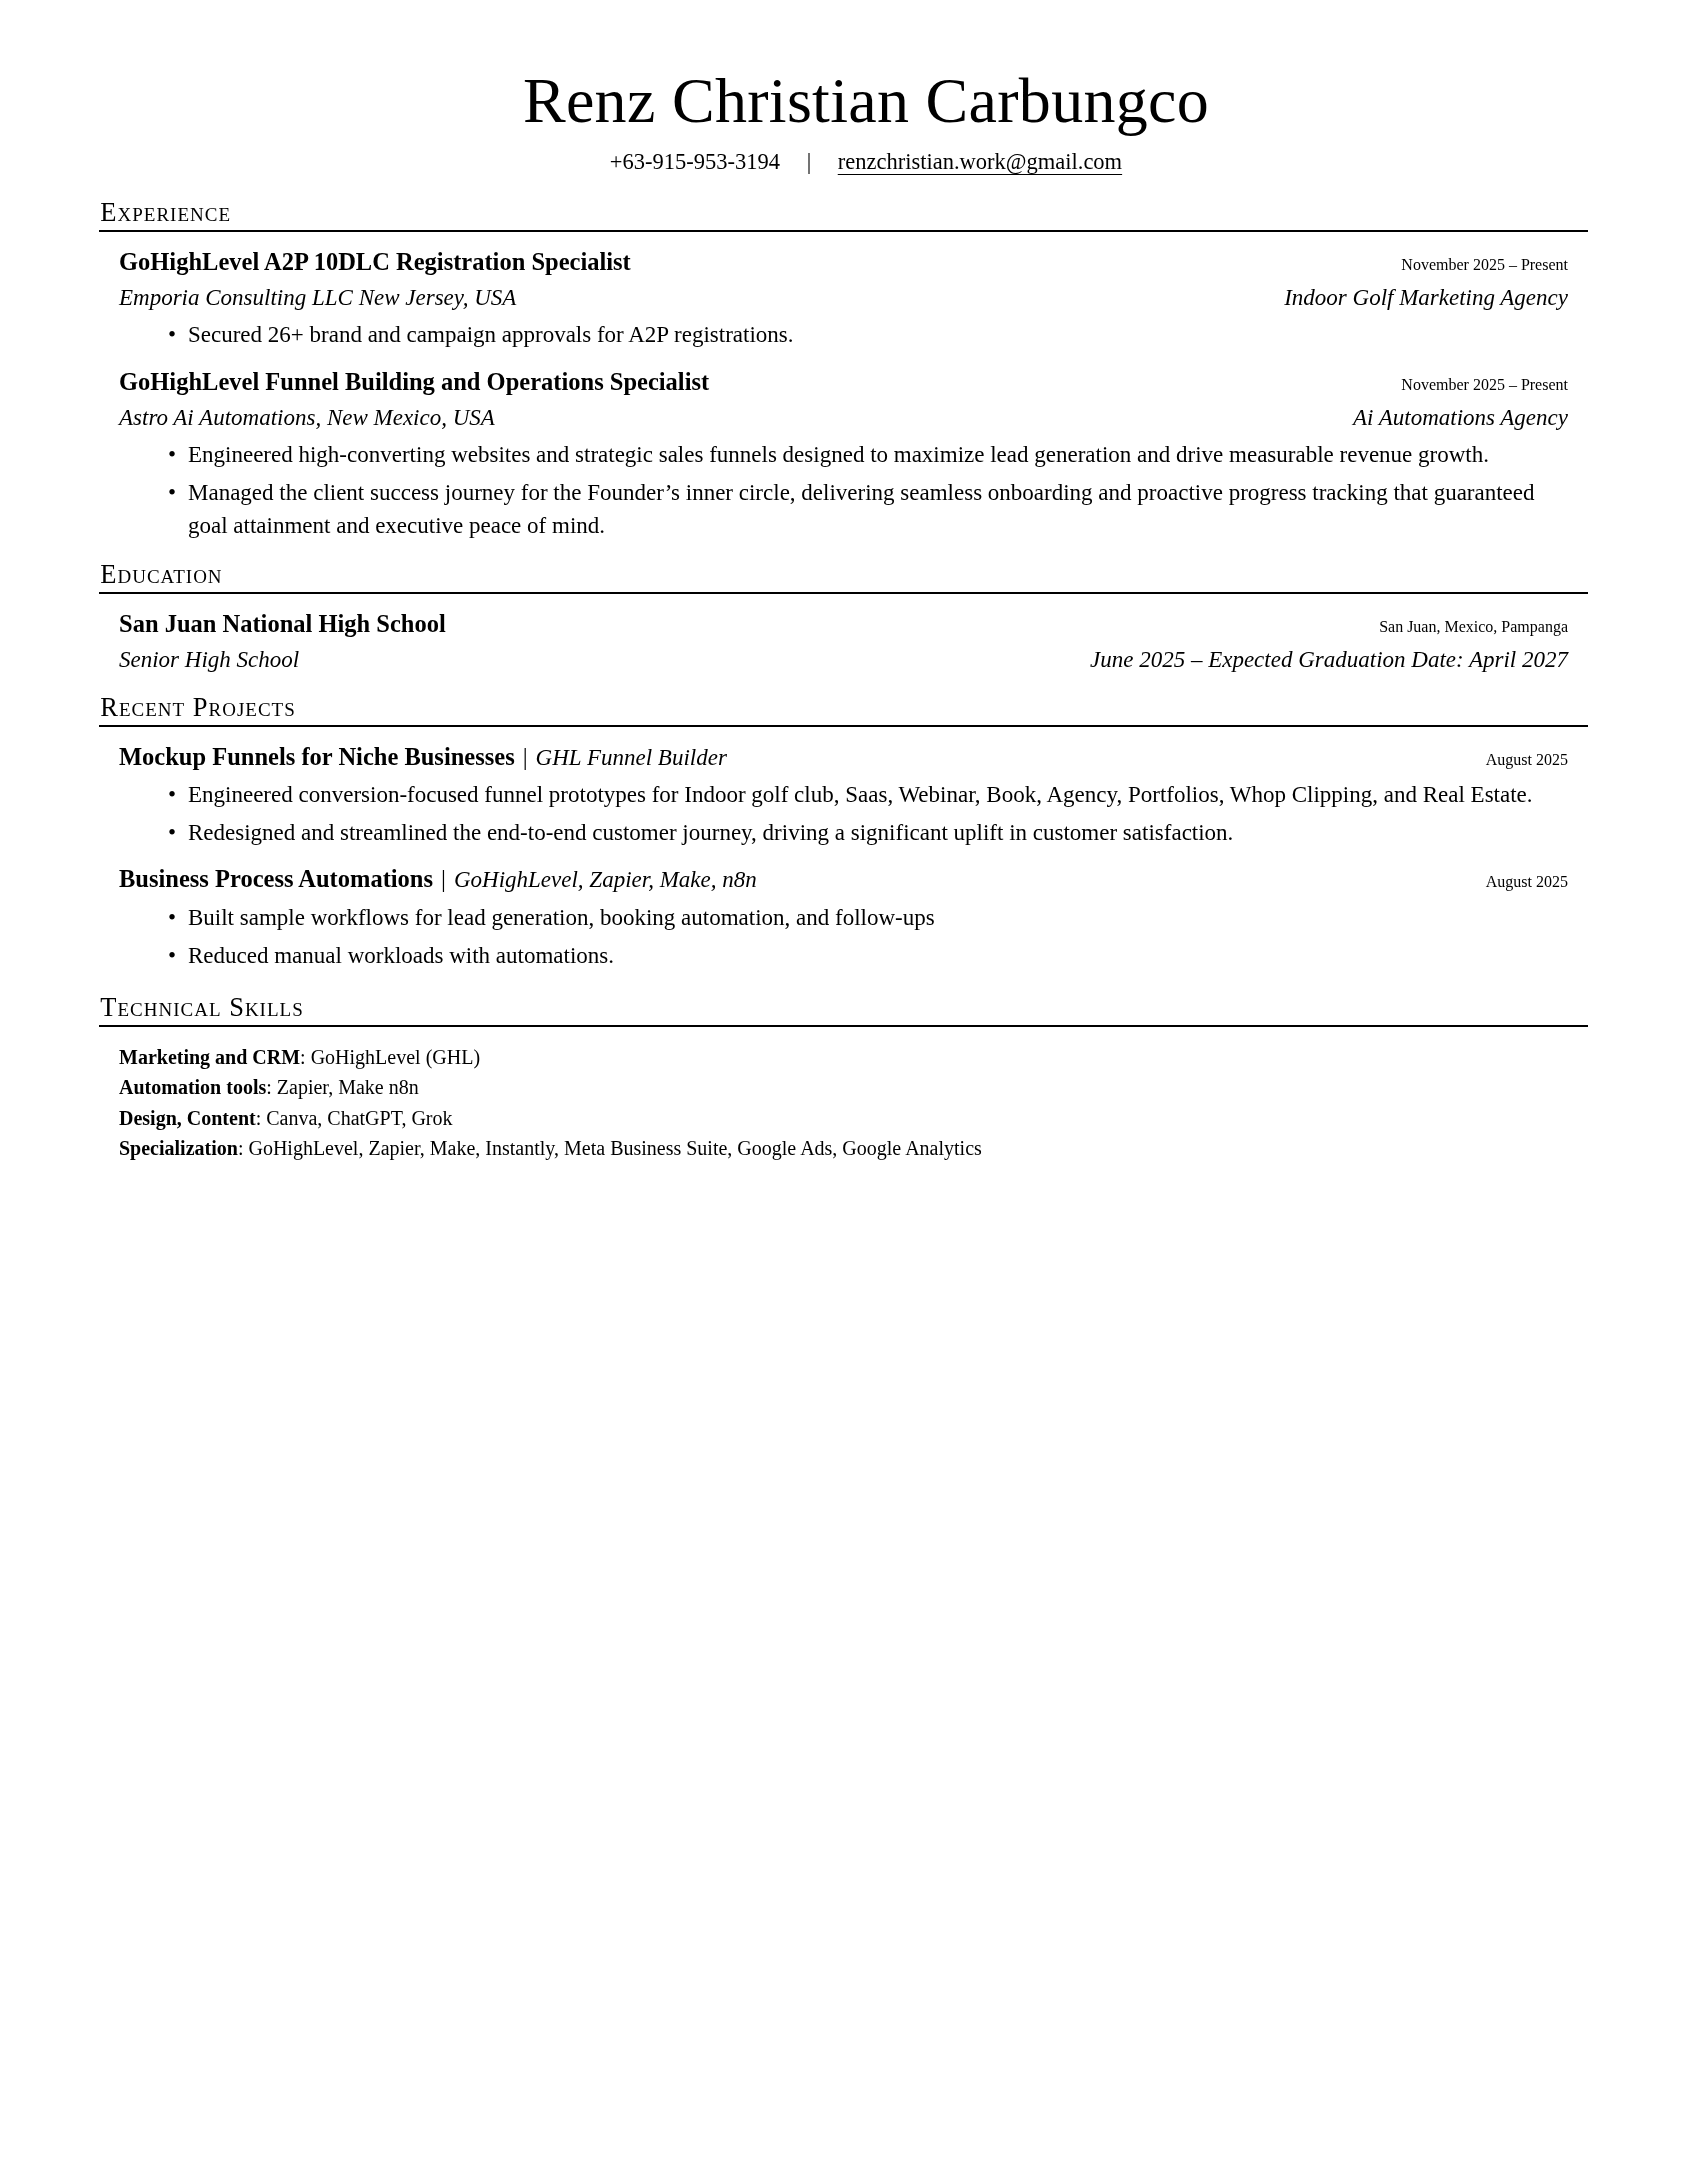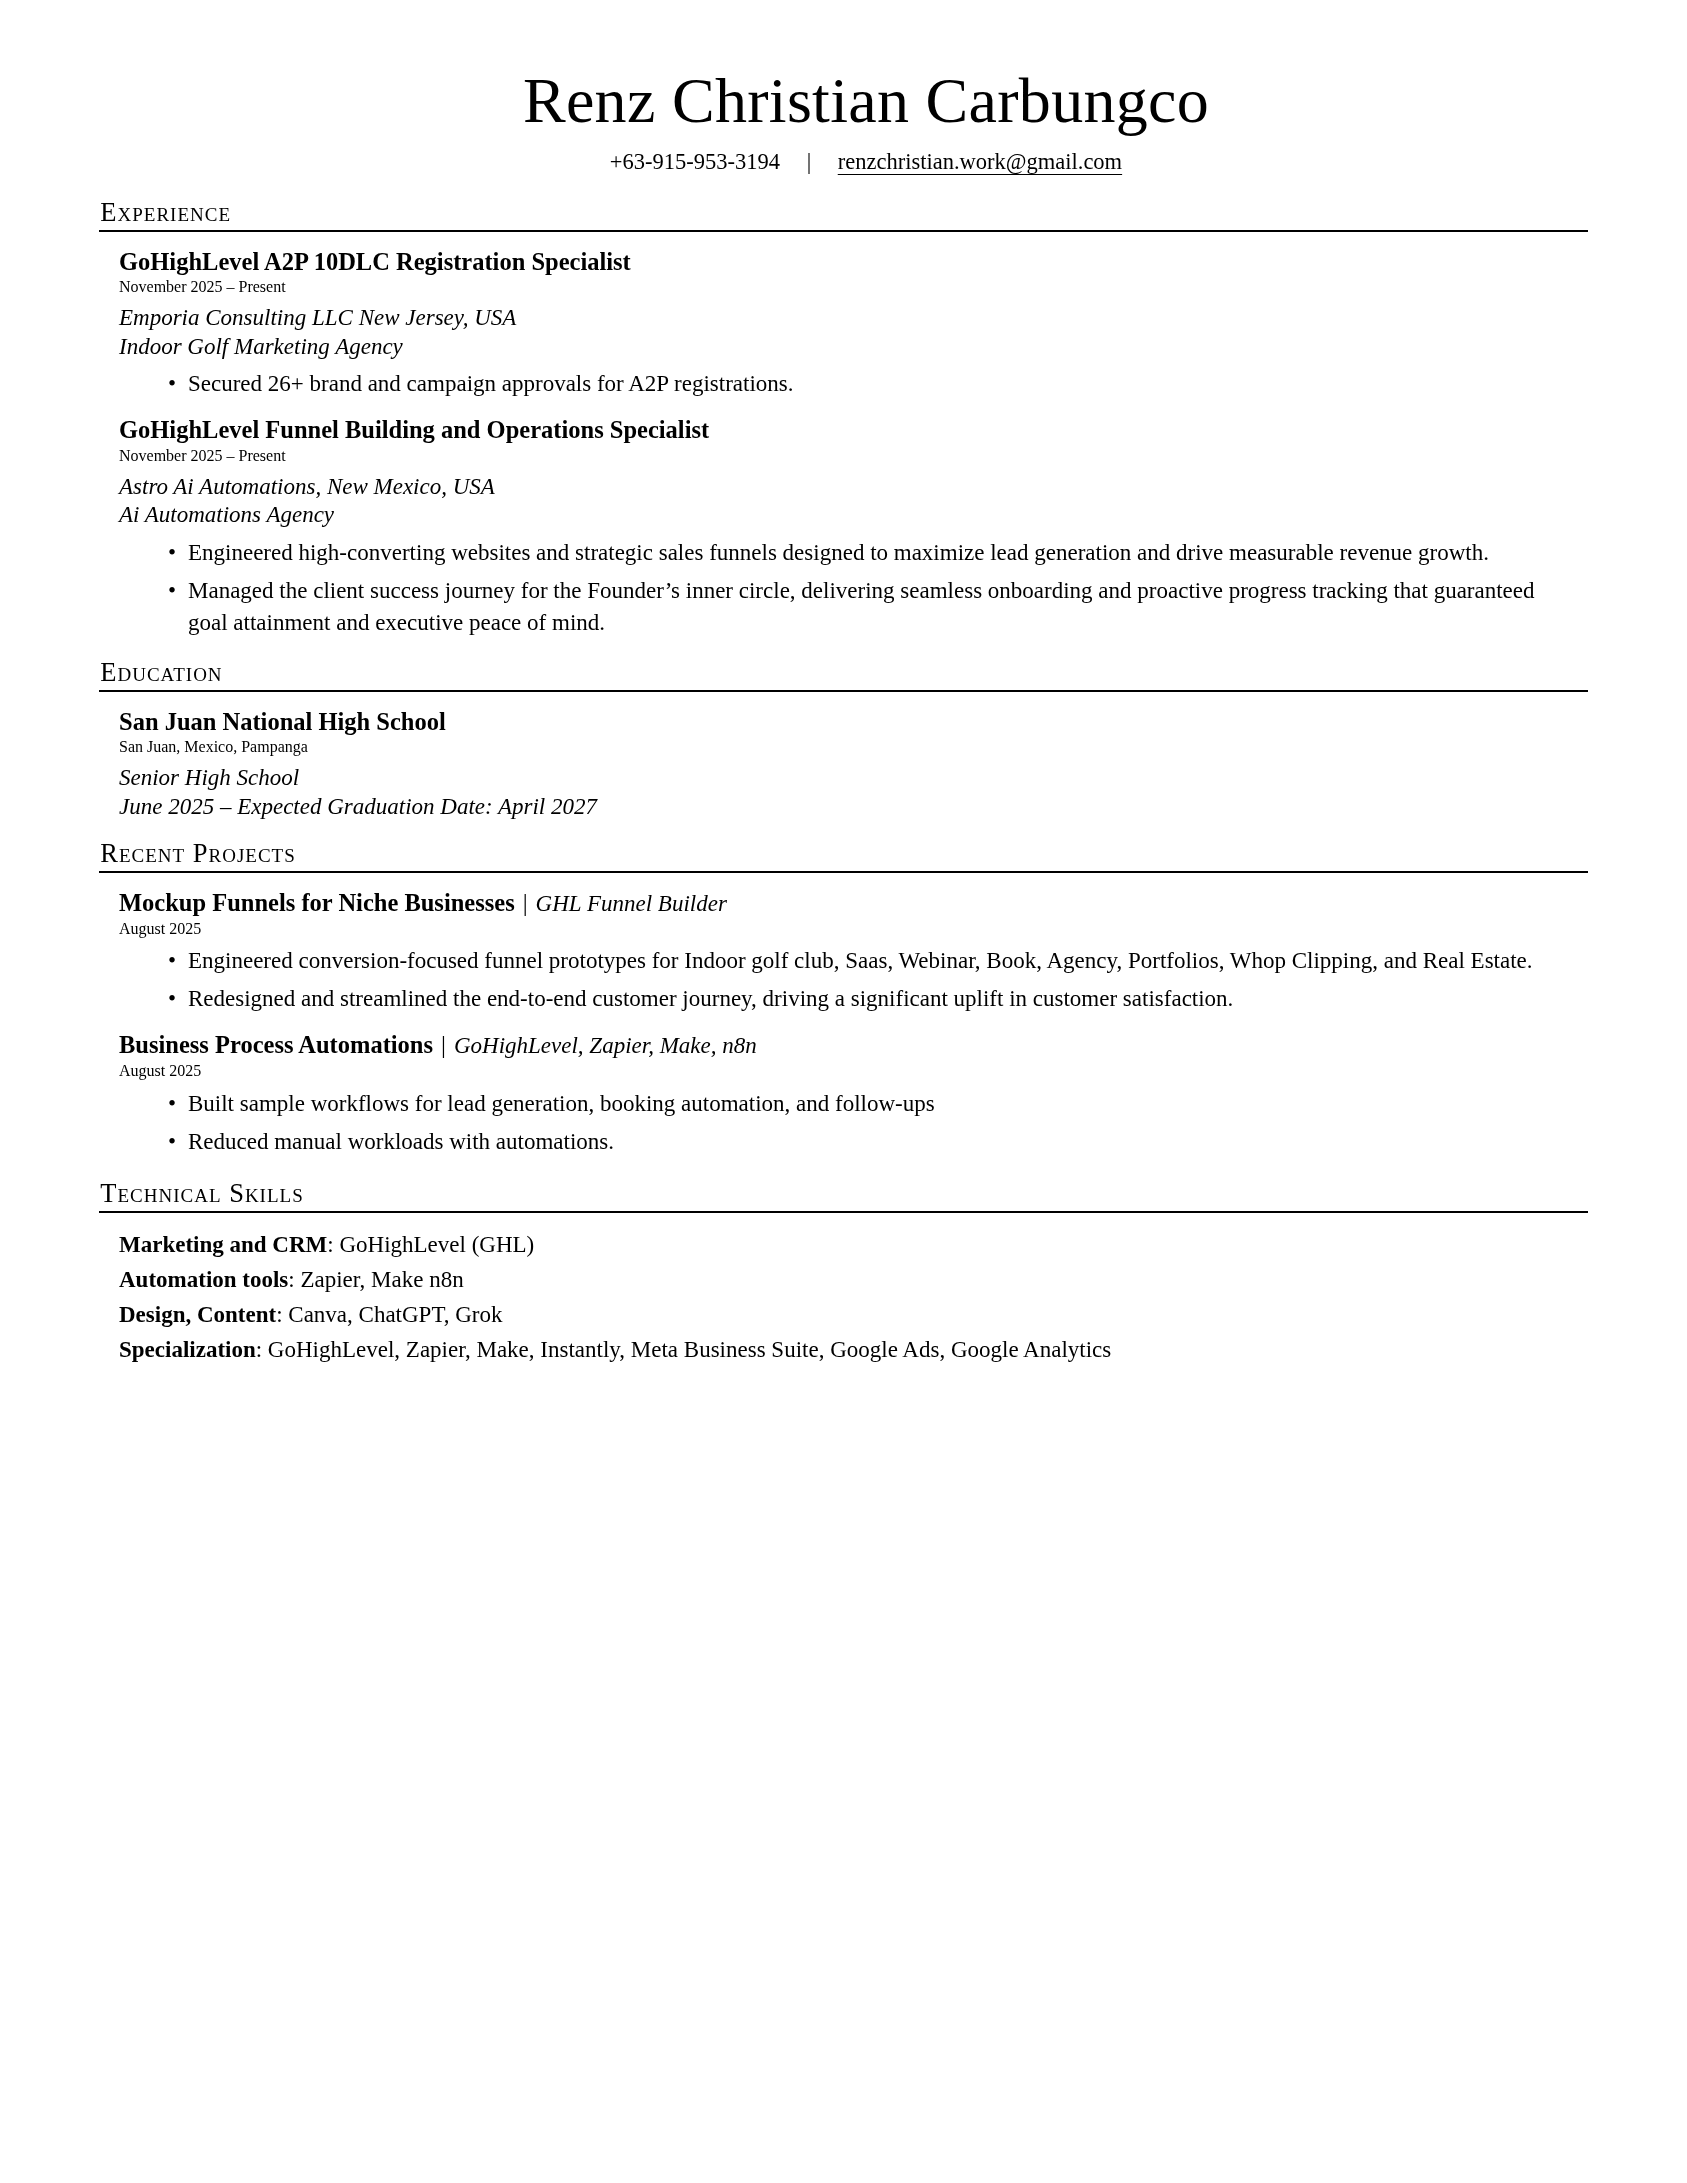--- a/index.html
+++ b/index.html
@@ -87,21 +87,20 @@
 
   
   .entries { padding-left: 20px; padding-right: 20px; }
 
   .entry { margin-top: 14.6px; }
   .entry-row {
     display: flex;
     justify-content: space-between;
     align-items: baseline;
     width: 100%;
-    flex-direction: column;
   }
   .entry-title {
     font-size: 24.5px;
     font-weight: bold;
     line-height: 1.25;
   }
   .entry-date {
     font-size: 16px;
     line-height: 1.25;
     white-space: nowrap;
@@ -157,21 +156,21 @@
   }
   .proj-head .pstack { font-style: italic; font-size: 23px; }
 
   
   .skills {
     padding-left: 20px;
     padding-right: 20px;
     margin-top: 14.6px;
   }
   .skill-line {
-    font-size: 23px;
+    font-size: 20px;
     line-height: 1.52;
   }
   .skill-line .k { font-weight: bold; }
   .skill-line .v { font-weight: 400; }
 
   .sec-gap { height: 17px; }
   .sec-gap-lg { height: 20px; }
 </style>
 </head>
 <body>

